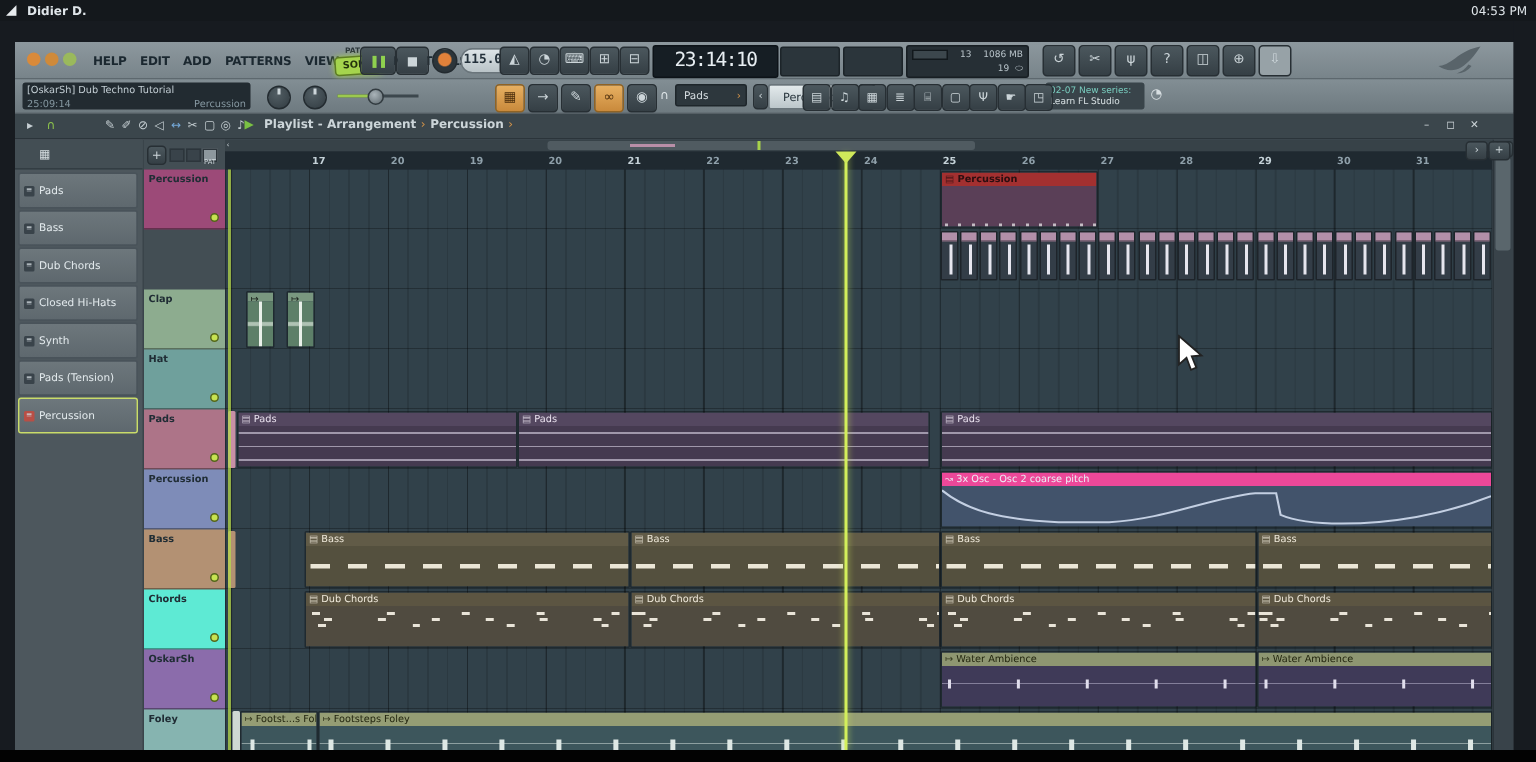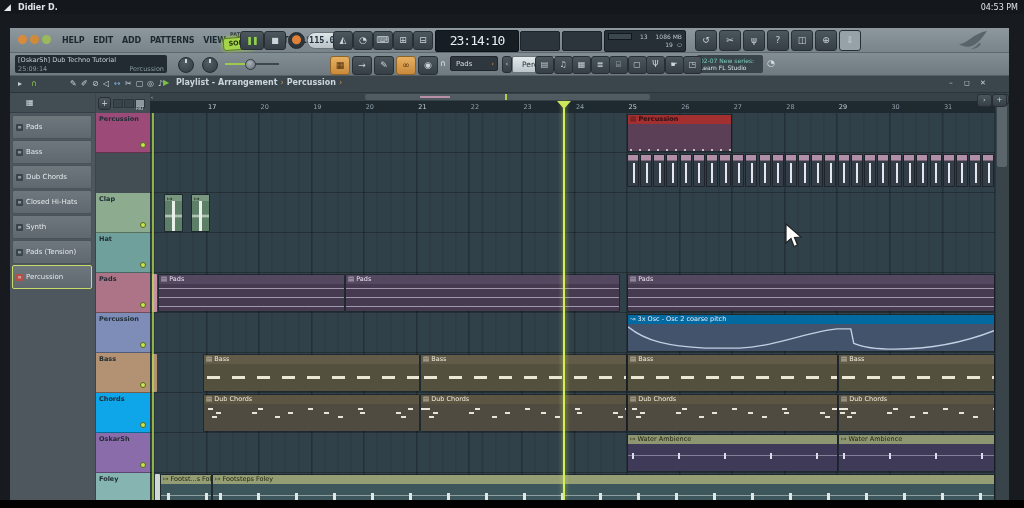--- a/index.html
+++ b/index.html
@@ -89,21 +89,21 @@
   .thead .nm{position:absolute;left:3px;top:2px;font-size:6.5px;font-weight:bold;color:#202d35;}
   .thead .dt{position:absolute;right:4px;bottom:4px;width:4px;height:4px;border-radius:50%;background:#c6e351;border:1px solid #55661c;}
   
   #grid{left:140px;top:0;width:845px;height:407px;overflow:hidden;background:#31414a;}
   #nav{left:0;top:0;width:845px;height:8px;background:#374248;border-bottom:1px solid #262f35;}
   #nav-th{left:215px;top:1px;width:285px;height:6px;background:#505b61;border-radius:2px;}
   #nav-g{left:140px;top:0;width:2px;height:6px;background:#a7d24b;}
   #nav-p{left:55px;top:2px;width:30px;height:2px;background:#b98fa8;}
   #coll{left:1px;top:0;width:9px;height:8px;font-size:5px;line-height:8px;color:#cdd6da;}
   #timeline{left:0;top:8px;width:845px;height:12px;background:#1f2930;border-bottom:1px solid #121a20;}
-  .bar-num{position:absolute;top:2px;font-size:6.5px;color:#8fa0aa;font-weight:normal;}
+  .bar-num{position:absolute;top:2px;font-size:6.5px;color:#8fa0aa;font-weight:bold;}
   .bar-num.major{color:#c5d2d8;}
   #tracks{left:0;top:20px;width:845px;height:387px;
     background-color:#31414a;
     background-image:
       repeating-linear-gradient(180deg,transparent 0 39px,rgba(0,0,0,.28) 39px 40px),
       repeating-linear-gradient(90deg,rgba(0,0,0,.30) 0 1px,transparent 1px 52.57px),
       repeating-linear-gradient(90deg,rgba(0,0,0,.12) 0 1px,transparent 1px 13.14px);
     background-position:0 0,3.4px 0,3.4px 0;}
   #startline{left:2px;top:20px;width:2px;height:387px;background:rgba(182,217,76,.75);}
   #playhead{left:413px;top:9px;width:2px;height:398px;background:#d3ef5b;box-shadow:0 0 5px rgba(211,239,91,.8);}
@@ -120,21 +120,21 @@
   .c-pads .hdr{background:#544760;color:#e9e1ee;}
   .c-pads .body{background:#453a50;background-image:repeating-linear-gradient(180deg,transparent 0 4px,rgba(235,228,245,.55) 4px 5px,transparent 5px 9px);}
   .c-bass .hdr{background:#615b47;color:#efe9da;}
   .c-bass .body{background:#54503e;background-image:repeating-linear-gradient(90deg,#ebe6d6 0 13px,transparent 13px 25px);background-size:100% 3px;background-position:3px 12px;background-repeat:no-repeat;}
   .c-chords .hdr{background:#5c5542;color:#efe9da;}
   .c-chords .body{background:#504b40;background-image:
       repeating-linear-gradient(90deg,#e9e4d8 0 5px,transparent 5px 50px),
       repeating-linear-gradient(90deg,#e9e4d8 0 5px,transparent 5px 36px),
       repeating-linear-gradient(90deg,#e9e4d8 0 5px,transparent 5px 63px);
       background-size:100% 2px,100% 2px,100% 2px;background-position:4px 4px,12px 8px,8px 12px;background-repeat:repeat-x;}
-  .c-auto .hdr{background:#0369a1;color:#eaeff6;}
+  .c-auto .hdr{background:#ec4899;color:#eaeff6;}
   .c-auto .body{background:#42536b;}
   .c-amb .hdr{background:#8e9671;color:#23260f;}
   .c-amb .body{background:#3f3a58;background-image:
       linear-gradient(180deg,transparent 11px,rgba(215,210,235,.45) 11px 12px,transparent 12px),
       repeating-linear-gradient(90deg,rgba(242,240,252,.9) 0 2px,transparent 2px 46px);
       background-size:100% 100%,100% 6px;background-position:0 0,4px 9px;background-repeat:no-repeat,repeat-x;}
   .c-foley .hdr{background:#959d74;color:#23260f;}
   .c-foley .body{background:#3d565c;background-image:
       linear-gradient(180deg,transparent 11px,rgba(220,232,228,.5) 11px 12px,transparent 12px),
       repeating-linear-gradient(90deg,rgba(240,248,244,.9) 0 3px,transparent 3px 38px);
@@ -356,21 +356,21 @@
             <span class="dt"></span>
           </div>
           <div class="thead" style="top: 220px; background: rgb(126, 140, 184);">
             <span class="nm">Percussion</span>
             <span class="dt"></span>
           </div>
           <div class="thead" style="top: 260px; background: rgb(179, 145, 115);">
             <span class="nm">Bass</span>
             <span class="dt"></span>
           </div>
-          <div class="thead" style="top: 300px; background: #0ea5e9;">
+          <div class="thead" style="top: 300px; background: #5eead4;">
             <span class="nm">Chords</span>
             <span class="dt"></span>
           </div>
           <div class="thead" style="top: 340px; background: rgb(139, 108, 171);">
             <span class="nm">OskarSh</span>
             <span class="dt"></span>
           </div>
           <div class="thead" style="top: 380px; background: rgb(134, 180, 176);">
             <span class="nm">Foley</span>
           </div>

